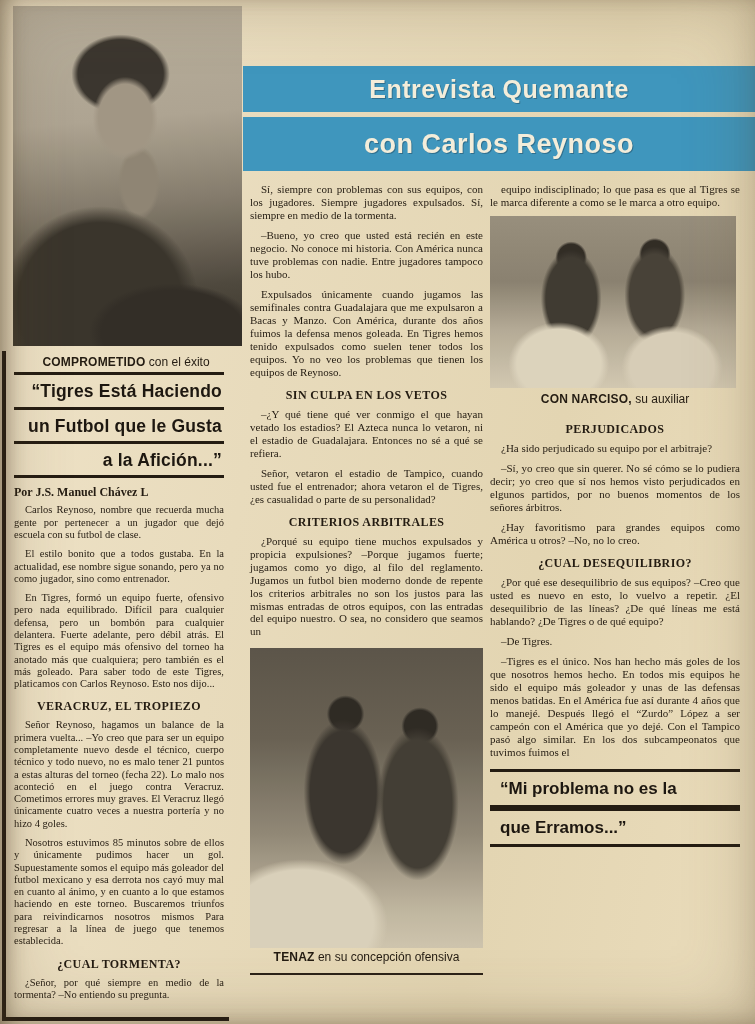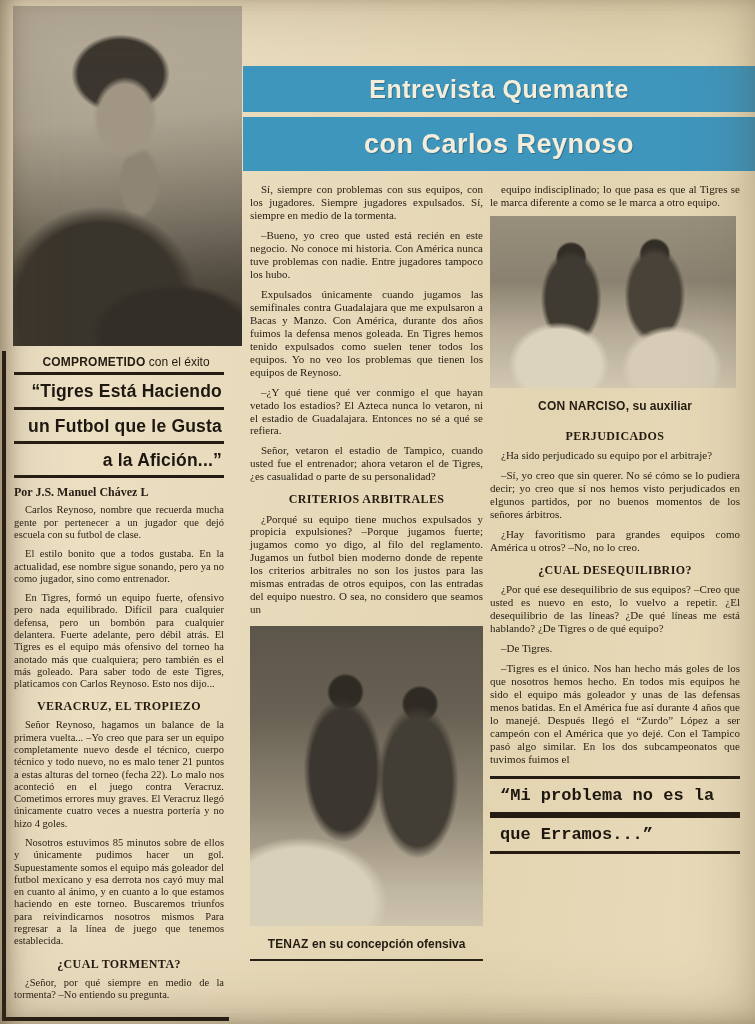--- a/index.html
+++ b/index.html
@@ -56,25 +56,25 @@
   .col-right{left:490px;top:183px;width:250px;}
 
   .kicker{font-family:"Liberation Sans","DejaVu Sans",sans-serif;font-size:12px;text-align:center;margin:2px 0 3px 14px;}
   .kicker b{letter-spacing:.2px;}
   .hrule{height:3px;background:#241c12;margin:0;}
   .hrule-thin{height:2px;background:#2a2218;}
   .boxhead-line{font-family:"Liberation Sans","DejaVu Sans",sans-serif;font-weight:bold;
     font-size:17.5px;padding:6px 2px 5px 4px;color:#1d1710;letter-spacing:.2px;text-align:right;text-indent:0;}
   .byline{font-weight:bold;font-size:12px;text-align:left;margin:7px 0 5px 0;}
   .subhead{font-weight:bold;font-size:12px;text-align:center;margin:9px 0 6px 0;letter-spacing:.4px;text-indent:0;}
-  .caption{font-family:"Liberation Sans","DejaVu Sans",sans-serif;font-size:12px;text-align:center;margin:11px 0 8px 0;text-indent:0;font-weight:bold;}
+  .caption{font-family:"Liberation Sans","DejaVu Sans",sans-serif;font-size:12px;text-align:center;margin:2px 0 8px 0;text-indent:0;}
   .caption b{letter-spacing:.2px;}
 
   .pullquote{margin-top:10px;}
-  .pq-line{font-family:Liberation Mono, monospace;font-weight:bold;
+  .pq-line{font-family:Liberation Sans, sans-serif;font-weight:bold;
     font-size:17px;padding:7px 2px 6px 10px;color:#1d1710;text-align:left;text-indent:0;}
 </style>
 </head>
 <body>
 
 <div id="page">
 
   <div class="abs photo photo-portrait"></div>
 
   <div class="abs banner banner-1" style="background:#3f96bd;">
@@ -103,20 +103,21 @@
     <p>Señor Reynoso, hagamos un balance de la primera vuelta... –Yo creo que para ser un equipo completamente nuevo desde el técnico, cuerpo técnico y todo nuevo, no es malo tener 21 puntos a estas alturas del torneo (fecha 22). Lo malo nos aconteció en el juego contra Veracruz. Cometimos errores muy graves. El Veracruz llegó únicamente cuatro veces a nuestra portería y no hizo 4 goles.</p>
     <p>Nosotros estuvimos 85 minutos sobre de ellos y únicamente pudimos hacer un gol. Supuestamente somos el equipo más goleador del futbol mexicano y esa derrota nos cayó muy mal en cuanto al ánimo, y en cuanto a lo que estamos haciendo en este torneo. Buscaremos triunfos para reivindicarnos nosotros mismos Para regresar a la línea de juego que tenemos establecida.</p>
     <div class="subhead">¿CUAL TORMENTA?</div>
     <p>¿Señor, por qué siempre en medio de la tormenta? –No entiendo su pregunta.</p>
   </div>
 
   <div class="abs col col-mid">
     <p>Sí, siempre con problemas con sus equipos, con los jugadores. Siempre jugadores expulsados. Sí, siempre en medio de la tormenta.</p>
     <p>–Bueno, yo creo que usted está recién en este negocio. No conoce mi historia. Con América nunca tuve problemas con nadie. Entre jugadores tampoco los hubo.</p>
     <p>Expulsados únicamente cuando jugamos las semifinales contra Guadalajara que me expulsaron a Bacas y Manzo. Con América, durante dos años fuimos la defensa menos goleada. En Tigres hemos tenido expulsados como suelen tener todos los equipos. Yo no veo los problemas que tienen los equipos de Reynoso.</p>
+    <div class="subhead">SIN CULPA EN LOS VETOS</div>
     <p>–¿Y qué tiene qué ver conmigo el que hayan vetado los estadios? El Azteca nunca lo vetaron, ni el estadio de Guadalajara. Entonces no sé a qué se refiera.</p>
     <p>Señor, vetaron el estadio de Tampico, cuando usted fue el entrenador; ahora vetaron el de Tigres, ¿es casualidad o parte de su personalidad?</p>
     <div class="subhead">CRITERIOS ARBITRALES</div>
     <p>¿Porqué su equipo tiene muchos expulsados y propicia expulsiones? –Porque jugamos fuerte; jugamos como yo digo, al filo del reglamento. Jugamos un futbol bien moderno donde de repente los criterios arbitrales no son los justos para las mismas entradas de otros equipos, con las entradas del equipo nuestro. O sea, no considero que seamos un</p>
     <div class="photo photo-tenaz"></div>
     <div class="caption">
       <b>TENAZ</b><span> en su concepción ofensiva</span>
     </div>
     <div class="hrule-thin"></div>
   </div>

